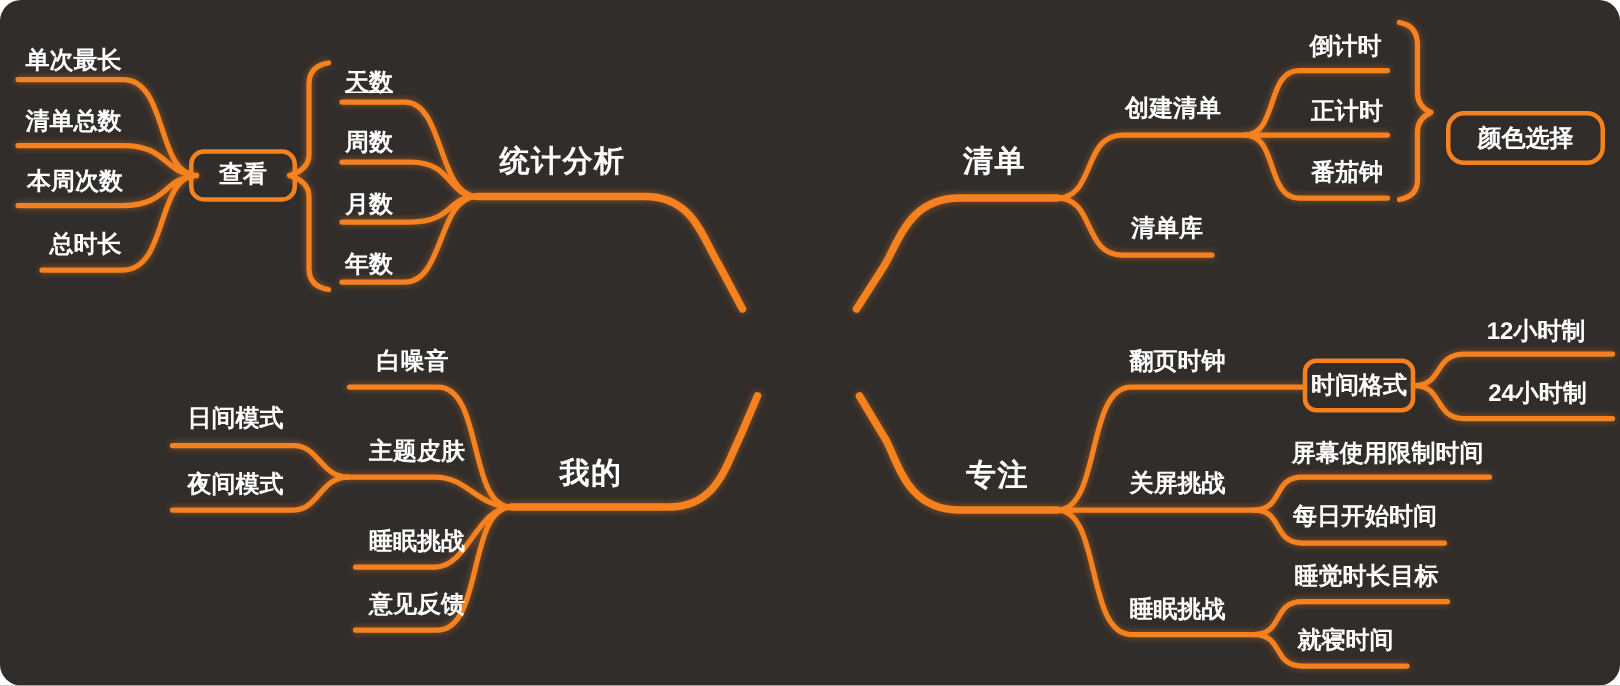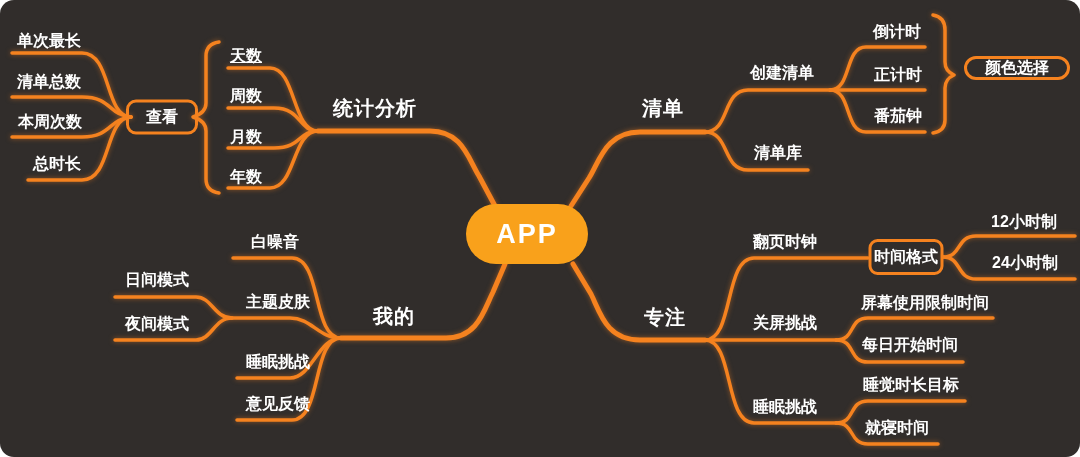--- a/index.html
+++ b/index.html
@@ -84,40 +84,39 @@
 
     <path class="ln" d="M341,338 C312,338 322,258 292,258 H233"></path>
     <path class="ln" d="M341,338 C318,338 312,318 290,318 H232"></path>
     <path class="ln" d="M341,338 C318,338 312,378 290,378 H237"></path>
     <path class="ln" d="M341,338 C312,338 322,420 292,420 H237"></path>
 
     <path class="ln" d="M232,318 C214,318 212,297 196,297 H115"></path>
     <path class="ln" d="M232,318 C214,318 212,340 196,340 H115"></path>
   </svg>
 
-  <div class="pill s0" style="left:527px;top:234px;width:122px;height:60px;">APP</div>
 
   <div class="lbl s1" style="left:375px;top:108px;">统计分析</div>
   <div class="lbl s2" style="left:246px;top:56px;text-decoration:underline;">天数</div>
   <div class="lbl s2" style="left:246px;top:96px;">周数</div>
   <div class="lbl s2" style="left:246px;top:137px;">月数</div>
   <div class="lbl s2" style="left:246px;top:177px;">年数</div>
   <div class="box" style="left:162px;top:117px;width:72px;height:35px;">查看</div>
   <div class="lbl s2" style="left:49px;top:41px;">单次最长</div>
   <div class="lbl s2" style="left:49px;top:82px;">清单总数</div>
   <div class="lbl s2" style="left:50px;top:122px;">本周次数</div>
   <div class="lbl s2" style="left:57px;top:164px;">总时长</div>
 
   <div class="lbl s1" style="left:663px;top:108px;">清单</div>
   <div class="lbl s2" style="left:782px;top:73px;">创建清单</div>
   <div class="lbl s2" style="left:778px;top:153px;">清单库</div>
   <div class="lbl s2" style="left:897px;top:32px;">倒计时</div>
   <div class="lbl s2" style="left:898px;top:75px;">正计时</div>
   <div class="lbl s2" style="left:898px;top:116px;">番茄钟</div>
-  <div class="box" style="left:1017px;top:68px;width:106px;height:24px;border-radius:12px;">颜色选择</div>
+  <div class="box" style="left:1017px;top:92px;width:106px;height:36px;border-radius:12px;">颜色选择</div>
 
   <div class="lbl s1" style="left:394px;top:316px;">我的</div>
   <div class="lbl s2" style="left:275px;top:242px;">白噪音</div>
   <div class="lbl s2" style="left:278px;top:302px;">主题皮肤</div>
   <div class="lbl s2" style="left:278px;top:362px;">睡眠挑战</div>
   <div class="lbl s2" style="left:278px;top:404px;">意见反馈</div>
   <div class="lbl s2" style="left:157px;top:280px;">日间模式</div>
   <div class="lbl s2" style="left:157px;top:324px;">夜间模式</div>
 
   <div class="lbl s1" style="left:665px;top:317px;">专注</div>

